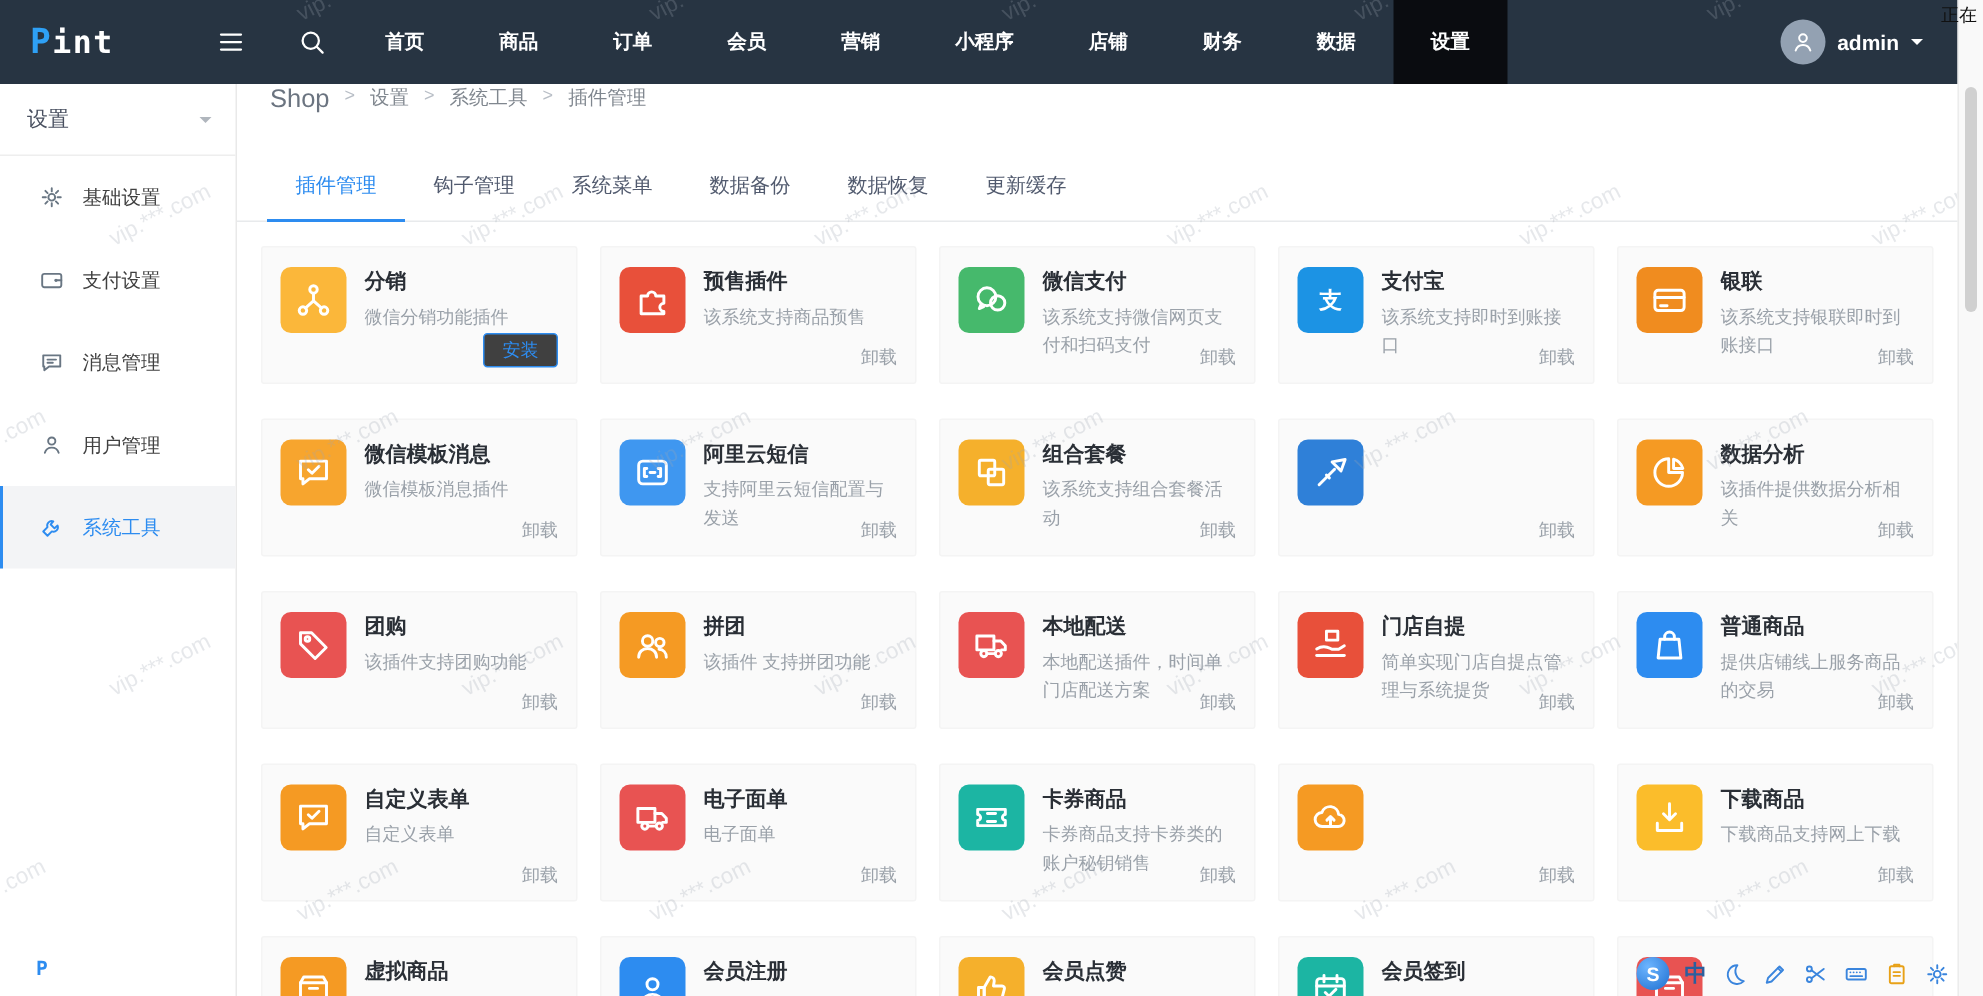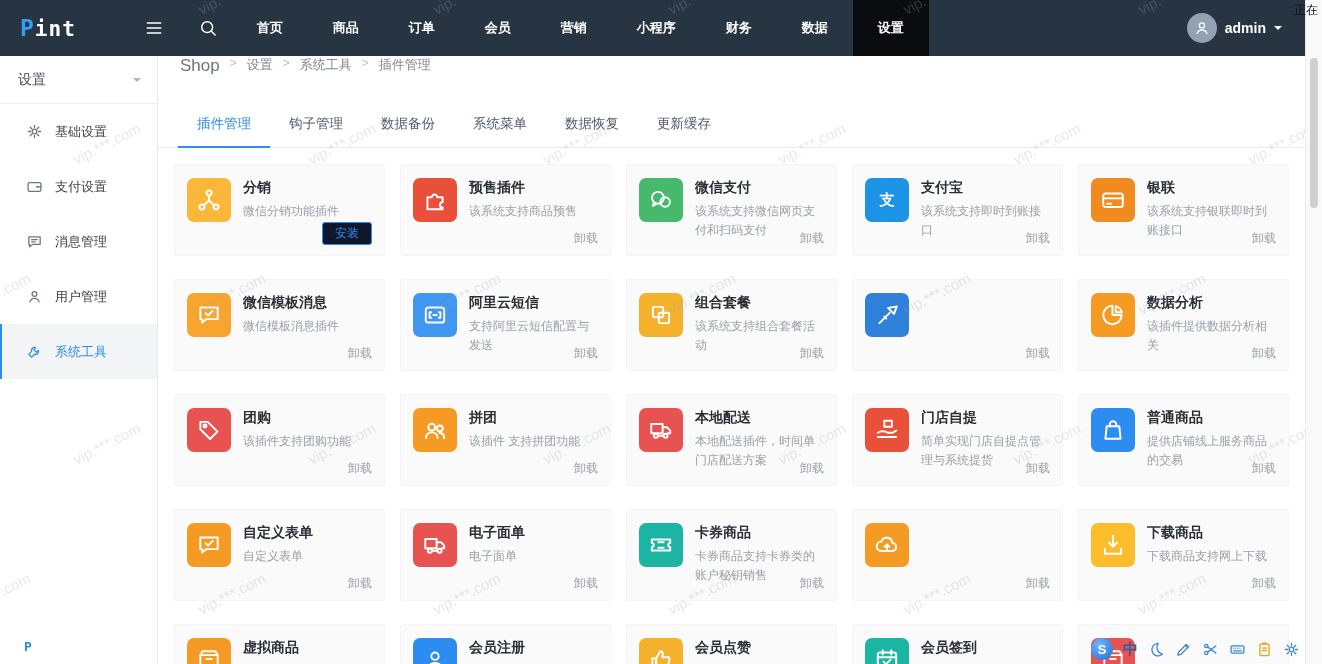--- a/index.html
+++ b/index.html
@@ -53,21 +53,21 @@
   
   .grid{display:grid;grid-template-columns:repeat(5,211px);gap:23px 15px;margin:16px 0 0 16px}
   .card{background:#fafafa;border:1px solid #f4f4f4;border-radius:2px;height:92px;box-sizing:border-box;
         padding:13px 12px;position:relative;display:flex;gap:12px}
   .tile{width:44px;height:44px;border-radius:7px;display:flex;align-items:center;justify-content:center;color:#fff}
   .tile .icon{width:26px;height:26px}
   .info{flex:1;min-width:0}
   .card h4{margin:1px 0 0;font-size:14px;color:#2a2f36;font-weight:bold;white-space:nowrap;overflow:hidden}
   .card p{margin:5px 0 0;font-size:12px;color:#9aa1a9;line-height:1.6;max-height:39px;overflow:hidden}
   .act{position:absolute;right:12px;bottom:8px;font-size:12px;color:#9aa1a9;cursor:pointer}
-  .act.btn{color:#2d8cf0;border:1px solid #2d8cf0;border-radius:3px;padding:2px 12px;background:#0f172a;bottom:10px}
+  .act.btn{color:#2d8cf0;border:1px solid #2d8cf0;border-radius:3px;padding:2px 12px;background:#404040;bottom:10px}
 
   
   #watermarks{position:absolute;inset:0;overflow:hidden;pointer-events:none;z-index:40}
   .wm{position:absolute;color:rgba(160,167,178,0.26);font-size:15px;transform:rotate(-27deg);white-space:nowrap}
 
   
   .scrollstrip{position:absolute;right:0;top:0;width:16px;height:664px;background:#f9f9f9;border-left:1px solid #ececec;z-index:45}
   .scrollthumb{position:absolute;right:4px;top:58px;width:8px;height:150px;background:#d0d0d0;border-radius:4px;cursor:pointer}
   .top-right-text{position:absolute;left:1294px;top:2px;width:30px;font-size:12px;color:#111;z-index:46;white-space:nowrap;overflow:hidden}
 
@@ -97,20 +97,21 @@
           <path d="M16 16l4.5 4.5"></path>
         </svg>
       </span>
     <nav class="nav-items" id="nav-items">
         <div class="nav-item">首页</div>
         <div class="nav-item">商品</div>
         <div class="nav-item">订单</div>
         <div class="nav-item">会员</div>
         <div class="nav-item">营销</div>
         <div class="nav-item">小程序</div>
+        <div class="nav-item">店铺</div>
         <div class="nav-item">财务</div>
         <div class="nav-item">数据</div>
         <div class="nav-item active">设置</div>
       </nav>
     <div class="nav-user">
       <span class="avatar">
           <span class="icon av-ic">
             <svg viewBox="0 0 24 24">
               <circle cx="12" cy="8.5" r="3.4"></circle>
               <path d="M5.5 19.5a6.8 6.8 0 0 1 13 0"></path>
@@ -184,22 +185,22 @@
           <span class="crumb-sep">&gt;</span>
           <span class="crumb">设置</span>
           <span class="crumb-sep">&gt;</span>
           <span class="crumb">系统工具</span>
           <span class="crumb-sep">&gt;</span>
           <span class="crumb">插件管理</span>
         </div>
       <div class="tabs" id="tabs">
           <div class="tab active">插件管理</div>
           <div class="tab">钩子管理</div>
+          <div class="tab">系统菜单</div>
           <div class="tab">数据备份</div>
-          <div class="tab">系统菜单</div>
           <div class="tab">数据恢复</div>
           <div class="tab">更新缓存</div>
         </div>
       <div class="grid" id="plugin-grid">
           <div class="card">
             <span class="tile" style="background:#fbb73a">
               <span class="icon">
                 <svg viewBox="0 0 24 24">
                   <circle cx="12" cy="5.5" r="2.3"></circle>
                   <circle cx="5.5" cy="18.5" r="2.3"></circle>

